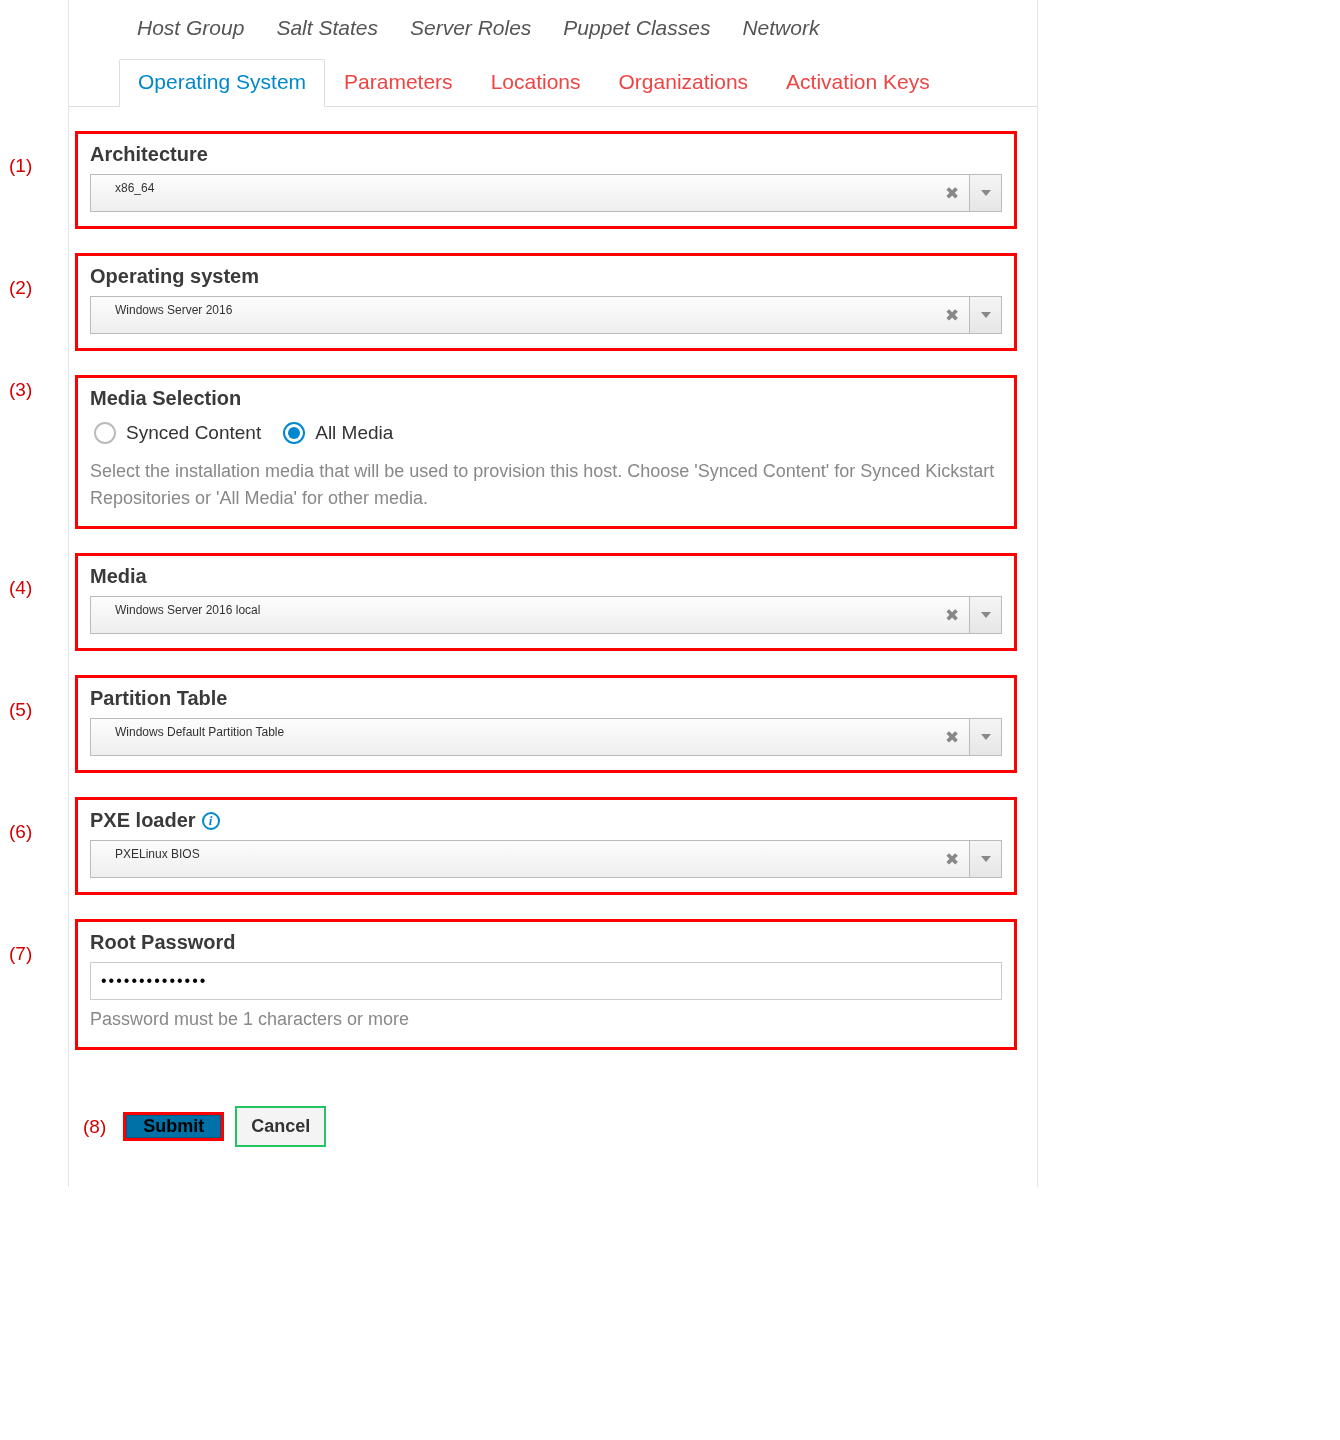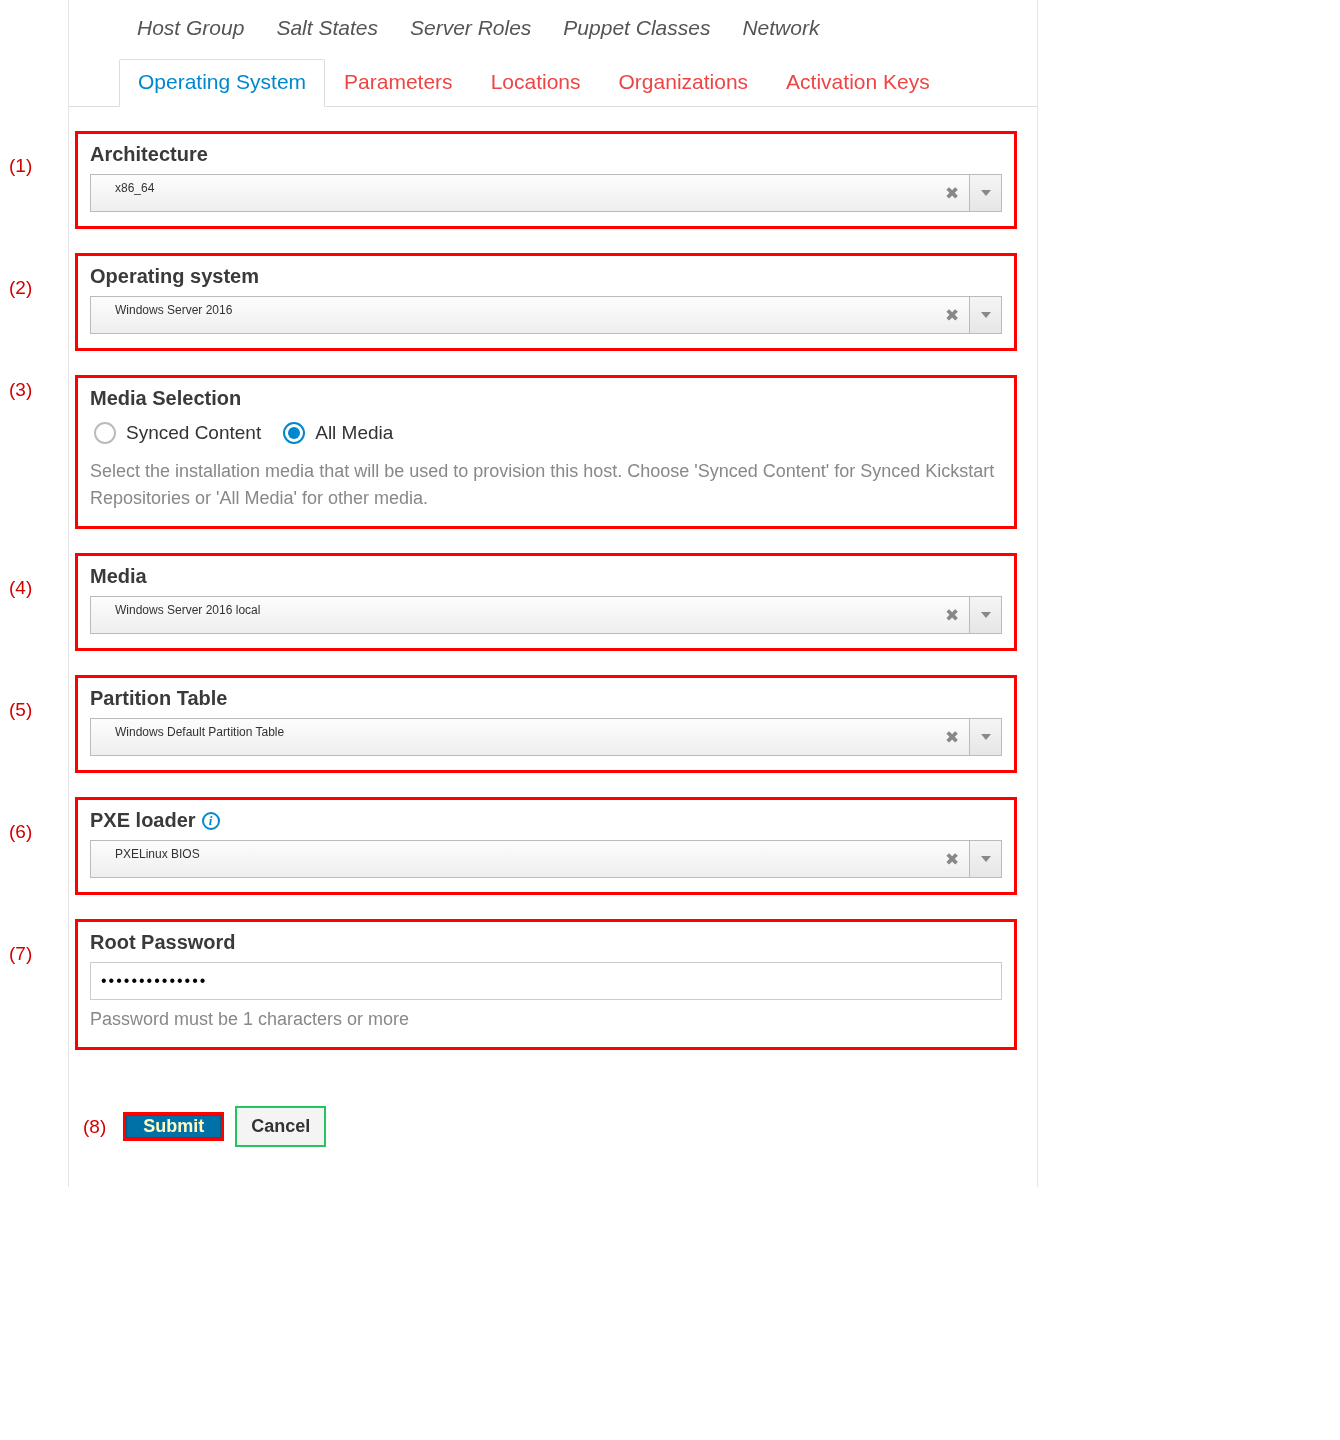--- a/index.html
+++ b/index.html
@@ -158,21 +158,21 @@
   
   .btn-row {
     display: flex; gap: 14px; align-items: center; margin-top: 56px;
     margin-left: 14px;
   }
   .btn-anno {
     color: #d40000; font-size: 19px; padding-right: 6px;
   }
   .btn-submit {
     background: #0071a6;
-    color: #fef9c3; border: 1px solid #005c87;
+    color: #000000; border: 1px solid #005c87;
     padding: 0 16px; font-size: 18px; font-weight: 600; cursor: pointer;
     outline: 3px solid #ff0000;
   }
   .btn-cancel {
     background: #f4f4f4; color: #333; border: 2px solid #22c55e;
     padding: 8px 14px; font-size: 18px; cursor: pointer; font-weight: bold;
   }
   .num-outside {
     position: absolute;
     left: -60px;

